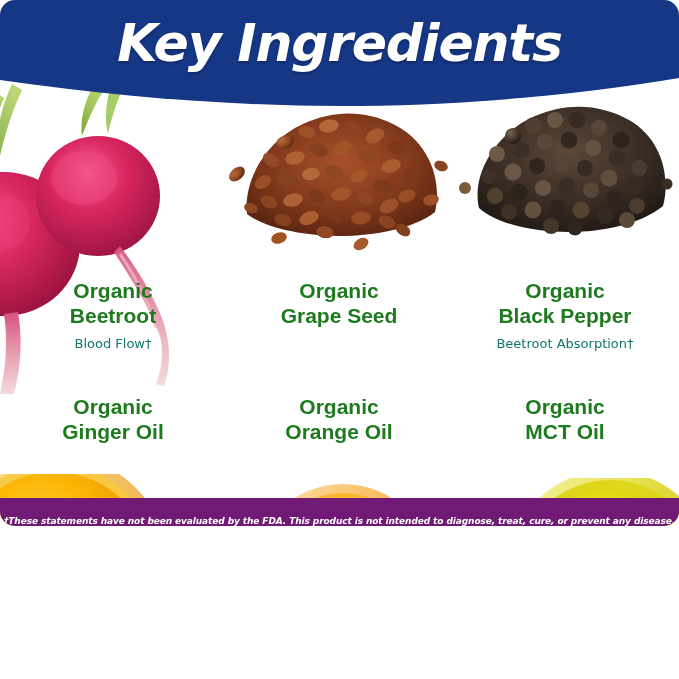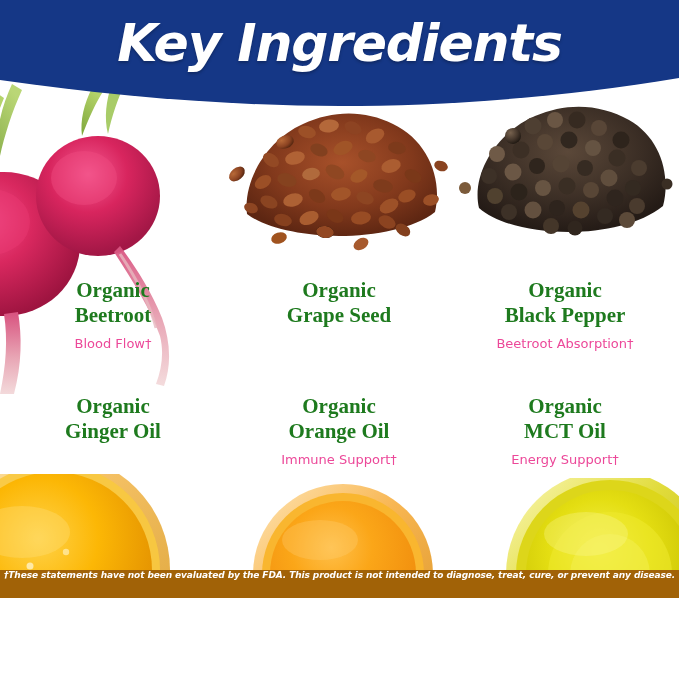--- a/index.html
+++ b/index.html
@@ -6,23 +6,24 @@
     margin: 0;
     padding: 0;
     background: #ffffff;
   }
   body {
     font-family: "Liberation Sans", sans-serif;
   }
   #page {
     position: relative;
     width: 679px;
-    height: 598px;
+    height: 526px;
     overflow: hidden;
     background: #ffffff;
+    border-radius: 15px;
   }
 
   
   #header-banner {
     position: absolute;
     left: 0; top: 0;
     width: 679px;
     height: 112px;
     z-index: 40;
   }
@@ -63,52 +64,52 @@
 
   
   .ingredient-label {
     position: absolute;
     width: 226px;
     text-align: center;
     z-index: 30;
   }
   .ingredient-name {
     color: #1e7a1e;
-    font-family: Liberation Serif, serif;
+    font-family: Liberation Sans, sans-serif;
     font-weight: bold;
     font-size: 21px;
     line-height: 25px;
     white-space: pre-line;
   }
   .ingredient-benefit {
-    color: #ec4899;
+    color: #0f766e;
     font-family: "DejaVu Sans", sans-serif;
     font-weight: normal;
     font-size: 13px;
     line-height: 17px;
     margin-top: 7px;
   }
 
   #label-beetroot    { left: 0px;   top: 278px; }
   #label-grapeseed   { left: 226px; top: 278px; }
   #label-blackpepper { left: 452px; top: 278px; }
   #label-gingeroil   { left: 0px;   top: 394px; }
   #label-orangeoil   { left: 226px; top: 394px; }
   #label-mctoil      { left: 452px; top: 394px; }
 
   
   #footer-bar {
     position: absolute;
     left: 0; bottom: 0;
     width: 679px;
     height: 28px;
-    background: #a16207;
+    background: #701a75;
     z-index: 50;
     display: flex;
-    align-items: flex-start;
+    align-items: flex-end;
     justify-content: center;
   }
   #footer-text {
     color: #ffffff;
     font-family: "DejaVu Sans", sans-serif;
     font-weight: bold;
     font-style: italic;
     font-size: 9px;
     letter-spacing: -0.1px;
     white-space: nowrap;
@@ -381,26 +382,24 @@
   </div>
 
   <div class="ingredient-label" id="label-gingeroil">
     <div class="ingredient-name">Organic
 Ginger Oil</div>
   </div>
 
   <div class="ingredient-label" id="label-orangeoil">
     <div class="ingredient-name">Organic
 Orange Oil</div>
-    <div class="ingredient-benefit">Immune Support†</div>
   </div>
 
   <div class="ingredient-label" id="label-mctoil">
     <div class="ingredient-name">Organic
 MCT Oil</div>
-    <div class="ingredient-benefit">Energy Support†</div>
   </div>
 
   <div id="footer-bar">
     <span id="footer-text">†These statements have not been evaluated by the FDA. This product is not intended to diagnose, treat, cure, or prevent any disease.</span>
   </div>
 
 </div>
 
 </body></html>

